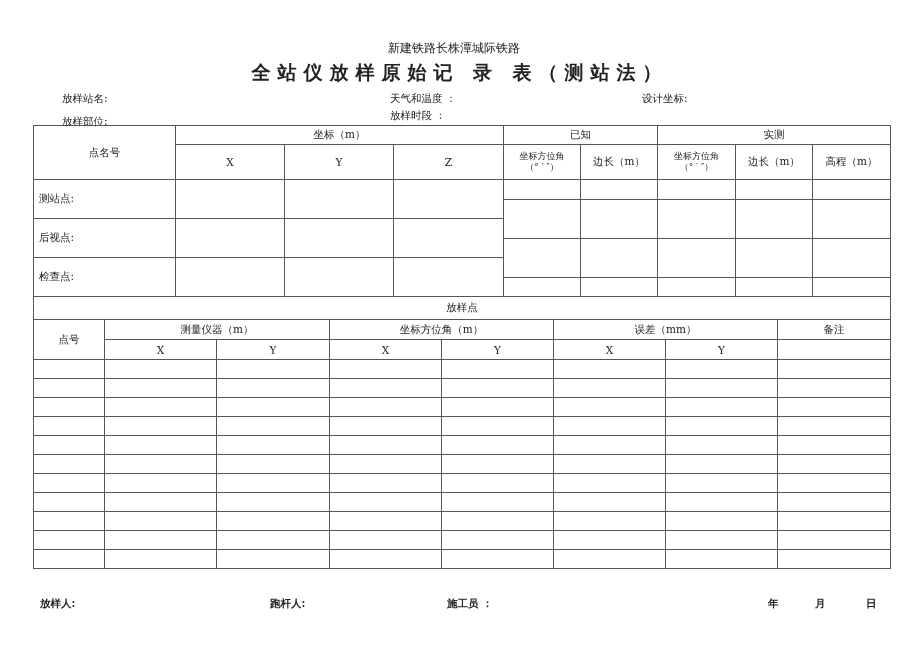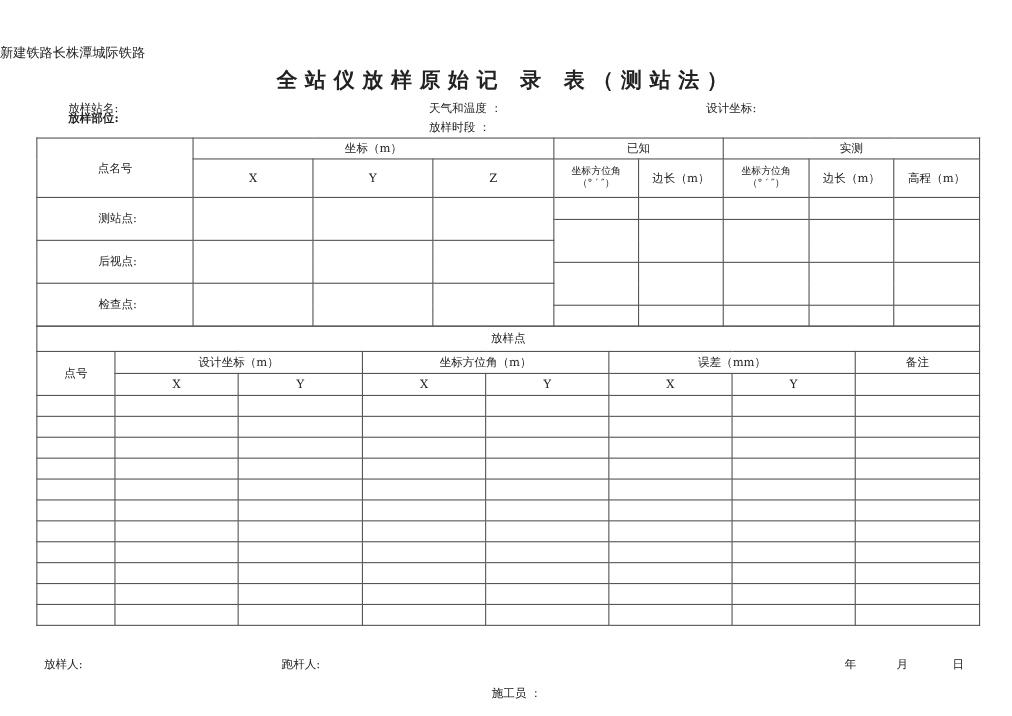--- a/index.html
+++ b/index.html
@@ -1,36 +1,36 @@
 <!DOCTYPE html>
 <html><head>
 <meta charset="utf-8">
 <style>
   html,body{margin:0;padding:0;background:#fff;}
   body{width:920px;height:651px;position:relative;font-family:"DejaVu Serif","Liberation Serif",serif;color:#222;overflow:hidden;}
   .abs{position:absolute;}
-  .sub{left:0;width:908px;top:40px;font-size:12px;}
+  .sub{left:0;width:908px;top:40px;text-align:center;font-size:12px;}
   .title{left:0;width:920px;top:60px;text-align:center;font-size:19px;font-weight:bold;letter-spacing:7px;}
   .meta{font-size:10.5px;}
   table{border-collapse:collapse;table-layout:fixed;position:absolute;}
   td{border:1px solid #555;font-size:10.5px;text-align:center;padding:0;overflow:hidden;}
-  td.l{text-align:center;padding-left:5px;}
+  td.l{text-align:left;padding-left:5px;}
   .small{font-size:9px;line-height:11px;}
-  .foot{font-size:10.5px;top:597px;}
+  .foot{font-size:10.5px;top:597px;font-weight:bold;}
 </style>
 </head>
 <body>
 
 <div class="abs sub">新建铁路长株潭城际铁路</div>
 <div class="abs title">全站仪放样原始记 录 表（测站法）</div>
 
 <div class="abs meta" style="left:62px;top:92px;">放样站名:</div>
 <div class="abs meta" style="left:390px;top:92px;">天气和温度 ：</div>
 <div class="abs meta" style="left:642px;top:92px;">设计坐标:</div>
-<div class="abs meta" style="left:62px;top:101px;font-weight:bold;">放样部位:</div>
+<div class="abs meta" style="left:62px;top:115px;">放样部位:</div>
 <div class="abs meta" style="left:390px;top:109px;">放样时段 ：</div>
 
 <table style="left:33px;top:125px;width:857px;">
   <colgroup>
     <col style="width:142px">
       <col style="width:109px">
       <col style="width:109px">
       <col style="width:110px">
     <col style="width:77px">
       <col style="width:77px">
@@ -118,21 +118,21 @@
       <col style="width:112px">
       <col style="width:112px">
       <col style="width:113px">
   </colgroup>
   <tbody>
       <tr style="height:23px">
     <td colspan="8">放样点</td>
   </tr>
   <tr style="height:20px">
     <td rowspan="2">点号</td>
-    <td colspan="2">设计坐标（m）</td>
+    <td colspan="2">测量仪器（m）</td>
     <td colspan="2">坐标方位角（m）</td>
     <td colspan="2">误差（mm）</td>
     <td>备注</td>
   </tr>
   <tr style="height:20px">
     <td>X</td>
     <td>Y</td>
     <td>X</td>
     <td>Y</td>
     <td>X</td>
@@ -248,17 +248,17 @@
         <td></td>
         <td></td>
         <td></td>
         <td></td>
         <td></td>
       </tr>
     </tbody>
 </table>
 
 <div class="abs foot" style="left:40px;">放样人:</div>
-<div class="abs foot" style="left:256px;">跑杆人:</div>
-<div class="abs foot" style="left:447px;margin-top:27px;">施工员 ：</div>
+<div class="abs foot" style="left:270px;">跑杆人:</div>
+<div class="abs foot" style="left:447px;">施工员 ：</div>
 <div class="abs foot" style="left:768px;">年</div>
 <div class="abs foot" style="left:815px;">月</div>
 <div class="abs foot" style="left:866px;">日</div>
 
 </body></html>

